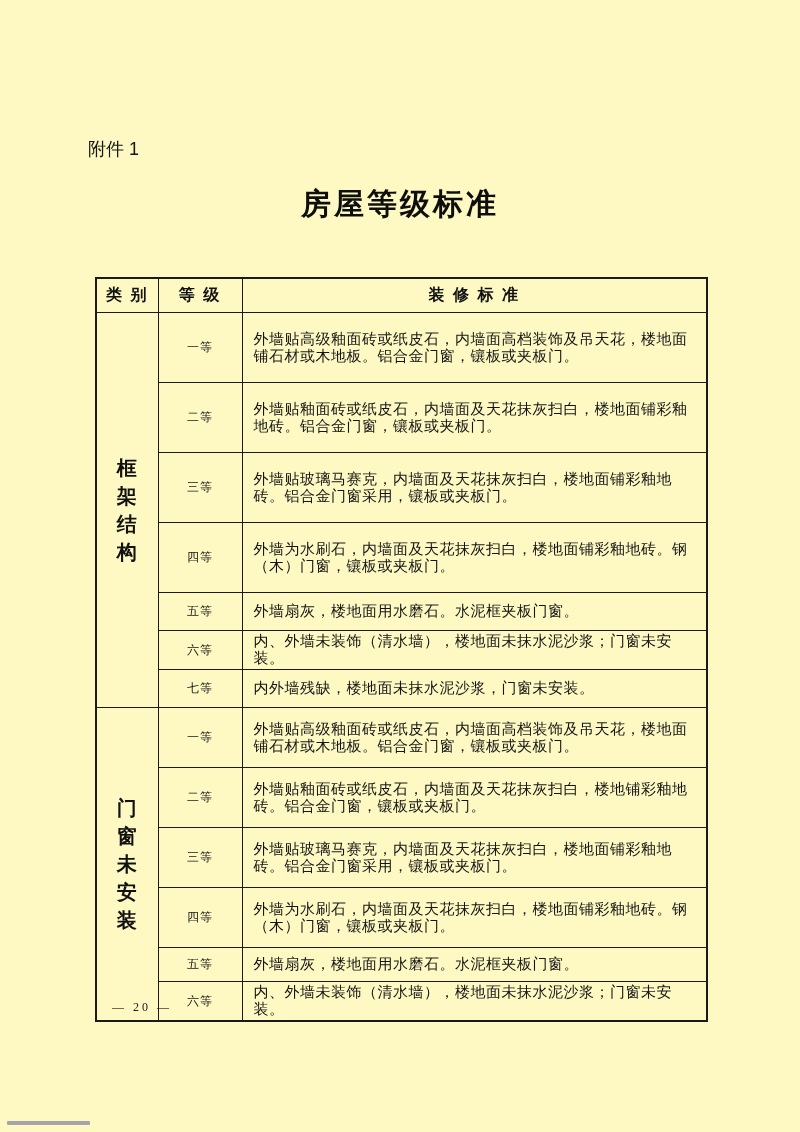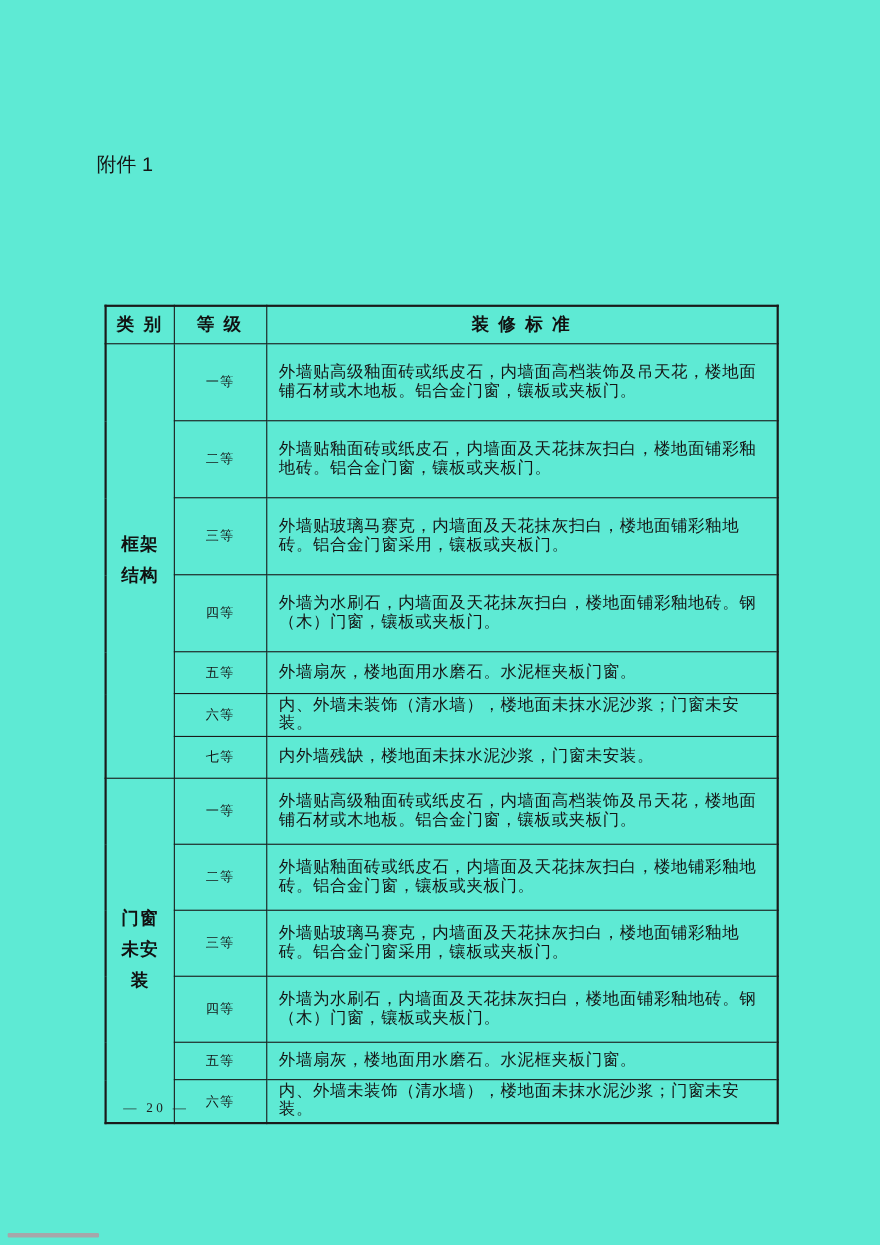--- a/index.html
+++ b/index.html
@@ -1,21 +1,21 @@
 <!DOCTYPE html>
 <html><head>
 <meta charset="utf-8">
 <style>
   html, body { margin: 0; padding: 0; background: #e8e8e8; }
   .page {
     position: relative;
     width: 800px;
     height: 1132px;
     margin: 0 auto;
-    background: #5eead4;
+    background: #fef9c3;
     color: #1c1c1c;
     font-family: "Liberation Serif", "DejaVu Serif", serif;
     overflow: hidden;
   }
   .attachment-label {
     position: absolute;
     left: 88px;
     top: 137px;
     font-size: 18px;
     font-family: "Liberation Sans", "DejaVu Sans", sans-serif;
@@ -57,21 +57,21 @@
     color: #111;
   }
   td.cat-cell {
     text-align: center;
     vertical-align: middle;
   }
   .cat-text {
     display: inline-block;
     width: 36px;
     word-break: break-all;
-    font-size: 16px;
+    font-size: 20px;
     font-weight: bold;
     line-height: 28px;
     letter-spacing: 1px;
     font-family: "Liberation Sans", "DejaVu Sans", sans-serif;
     color: #111;
   }
   td.grade-cell {
     text-align: center;
     vertical-align: middle;
     font-size: 12px;
@@ -104,20 +104,21 @@
     border-radius: 1px;
   }
 </style>
 </head>
 <body>
 
 <div class="page">
 
   <div class="attachment-label">附件 1</div>
 
+  <div class="doc-title">房屋等级标准</div>
 
   <table class="grade-table">
     <colgroup>
       <col style="width:62px">
       <col style="width:84px">
       <col style="width:465px">
     </colgroup>
     <thead>
       <tr>
         <th>类 别</th>

